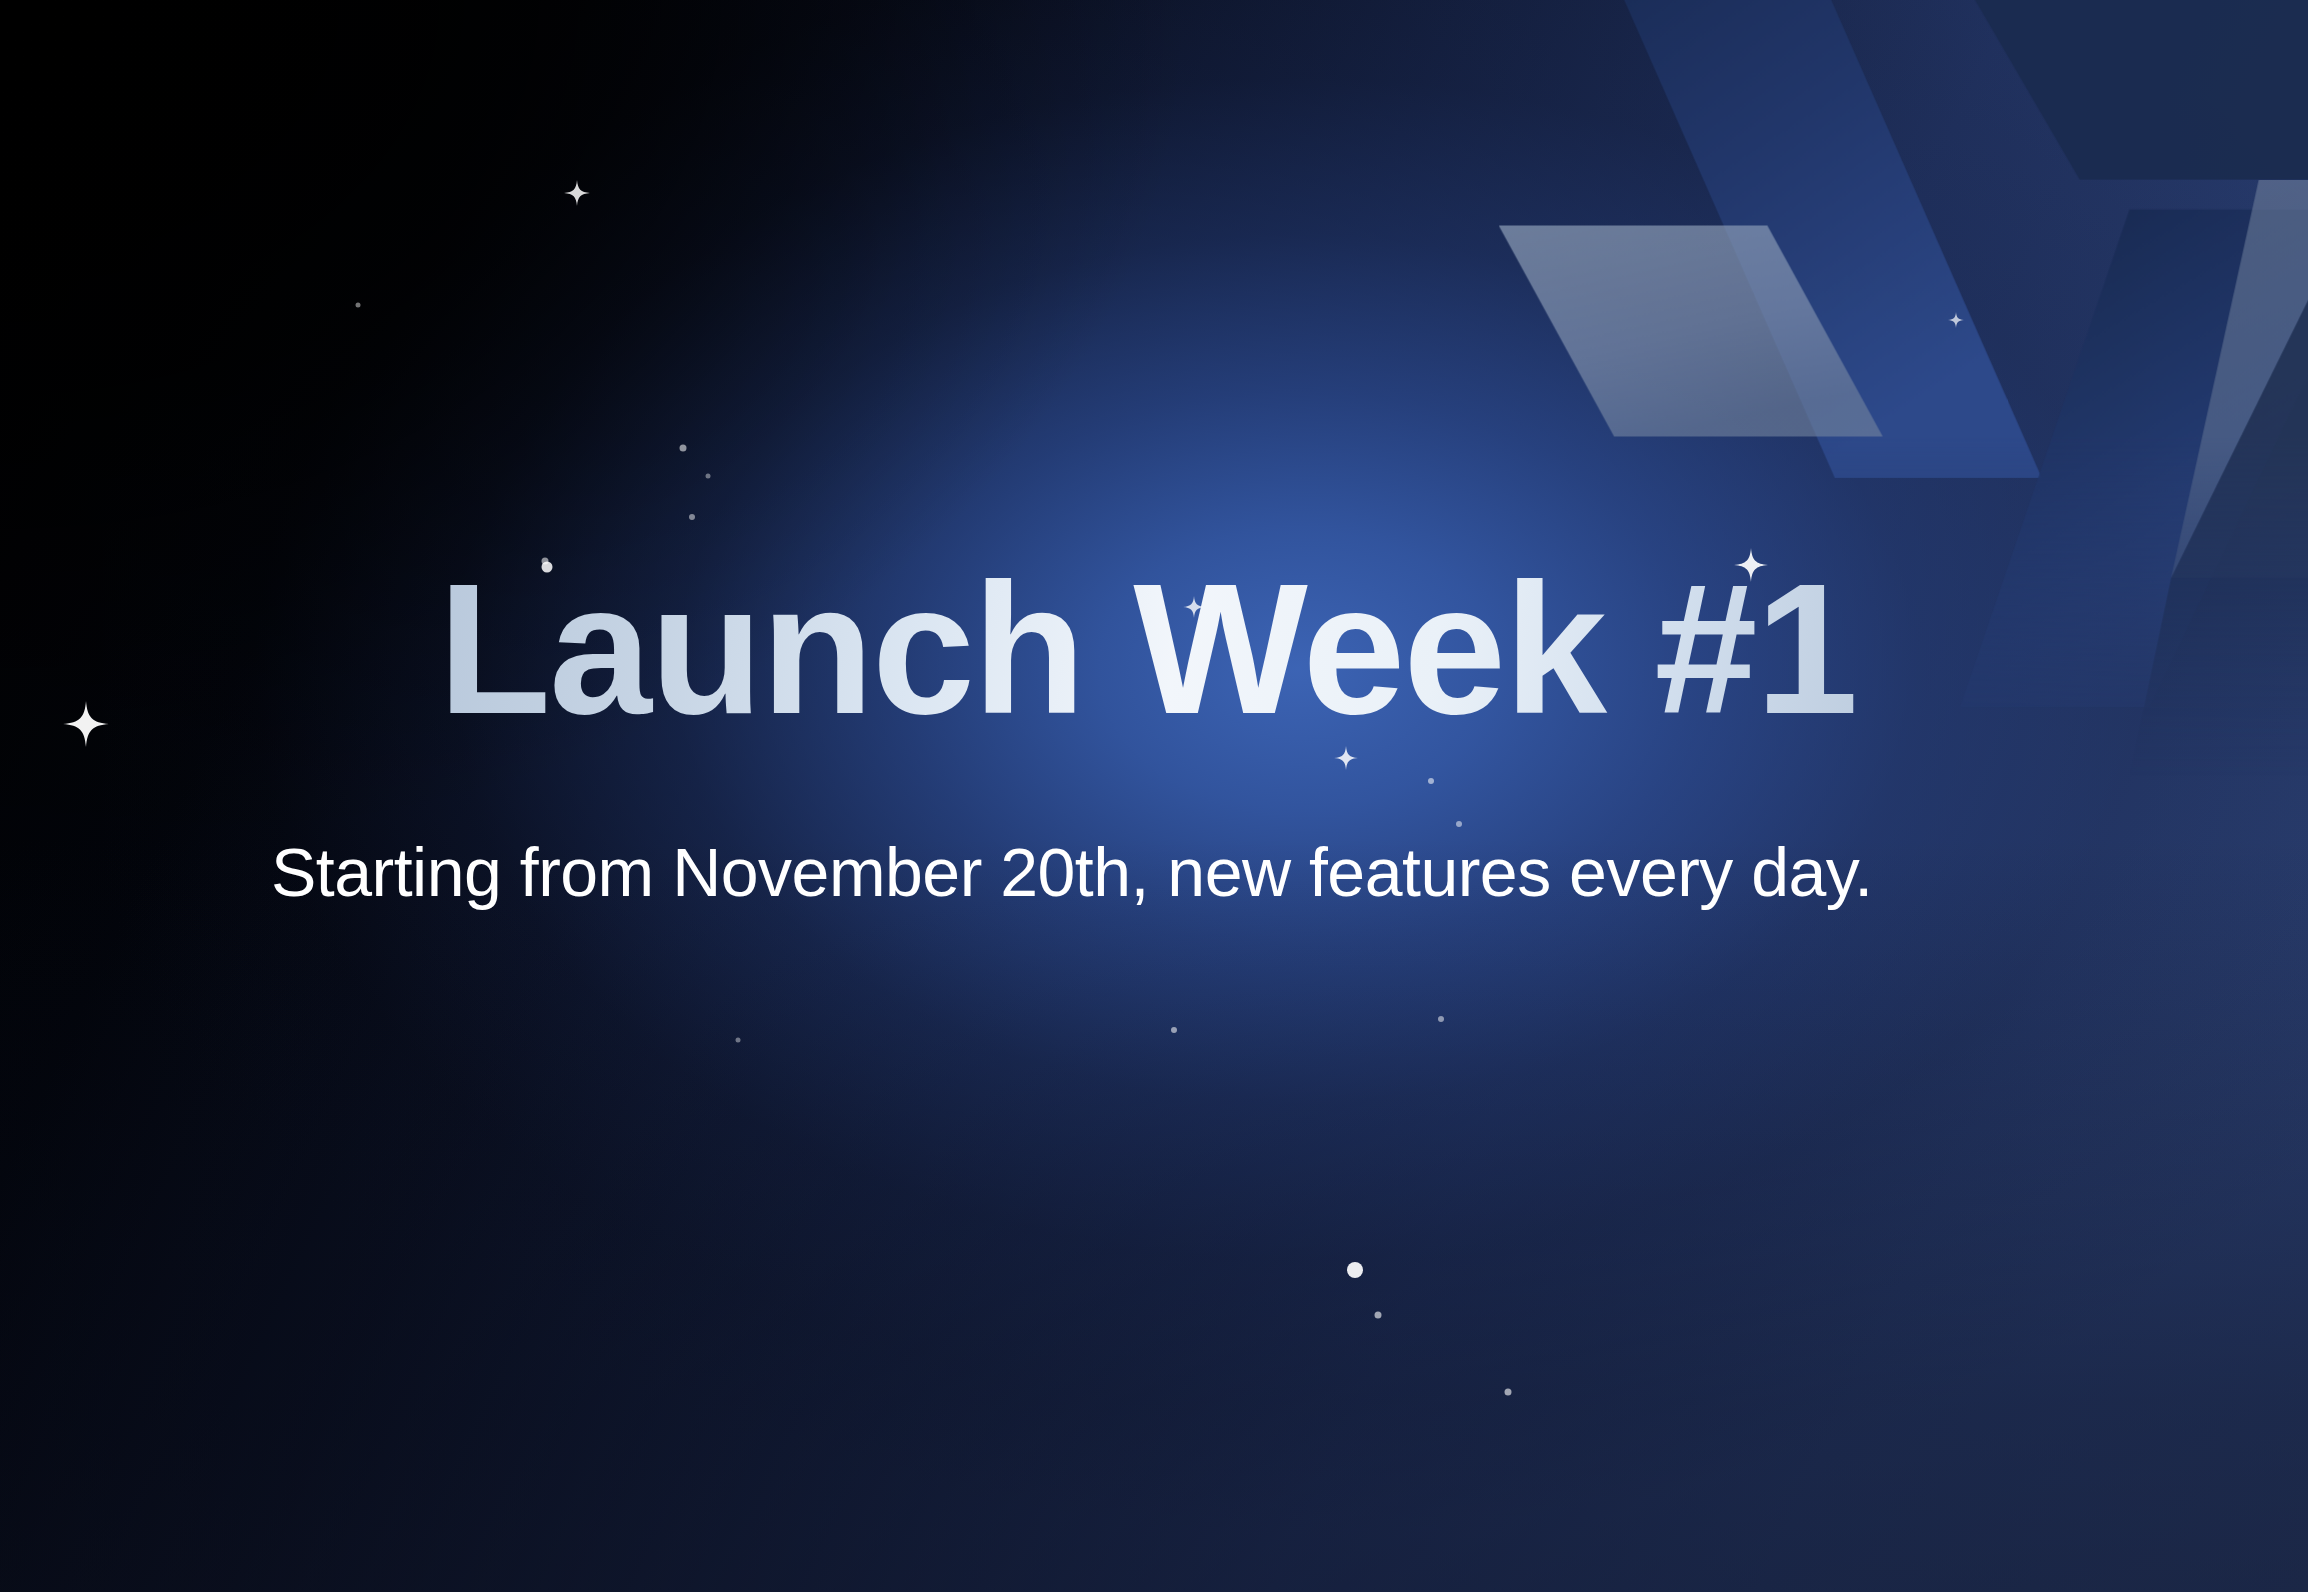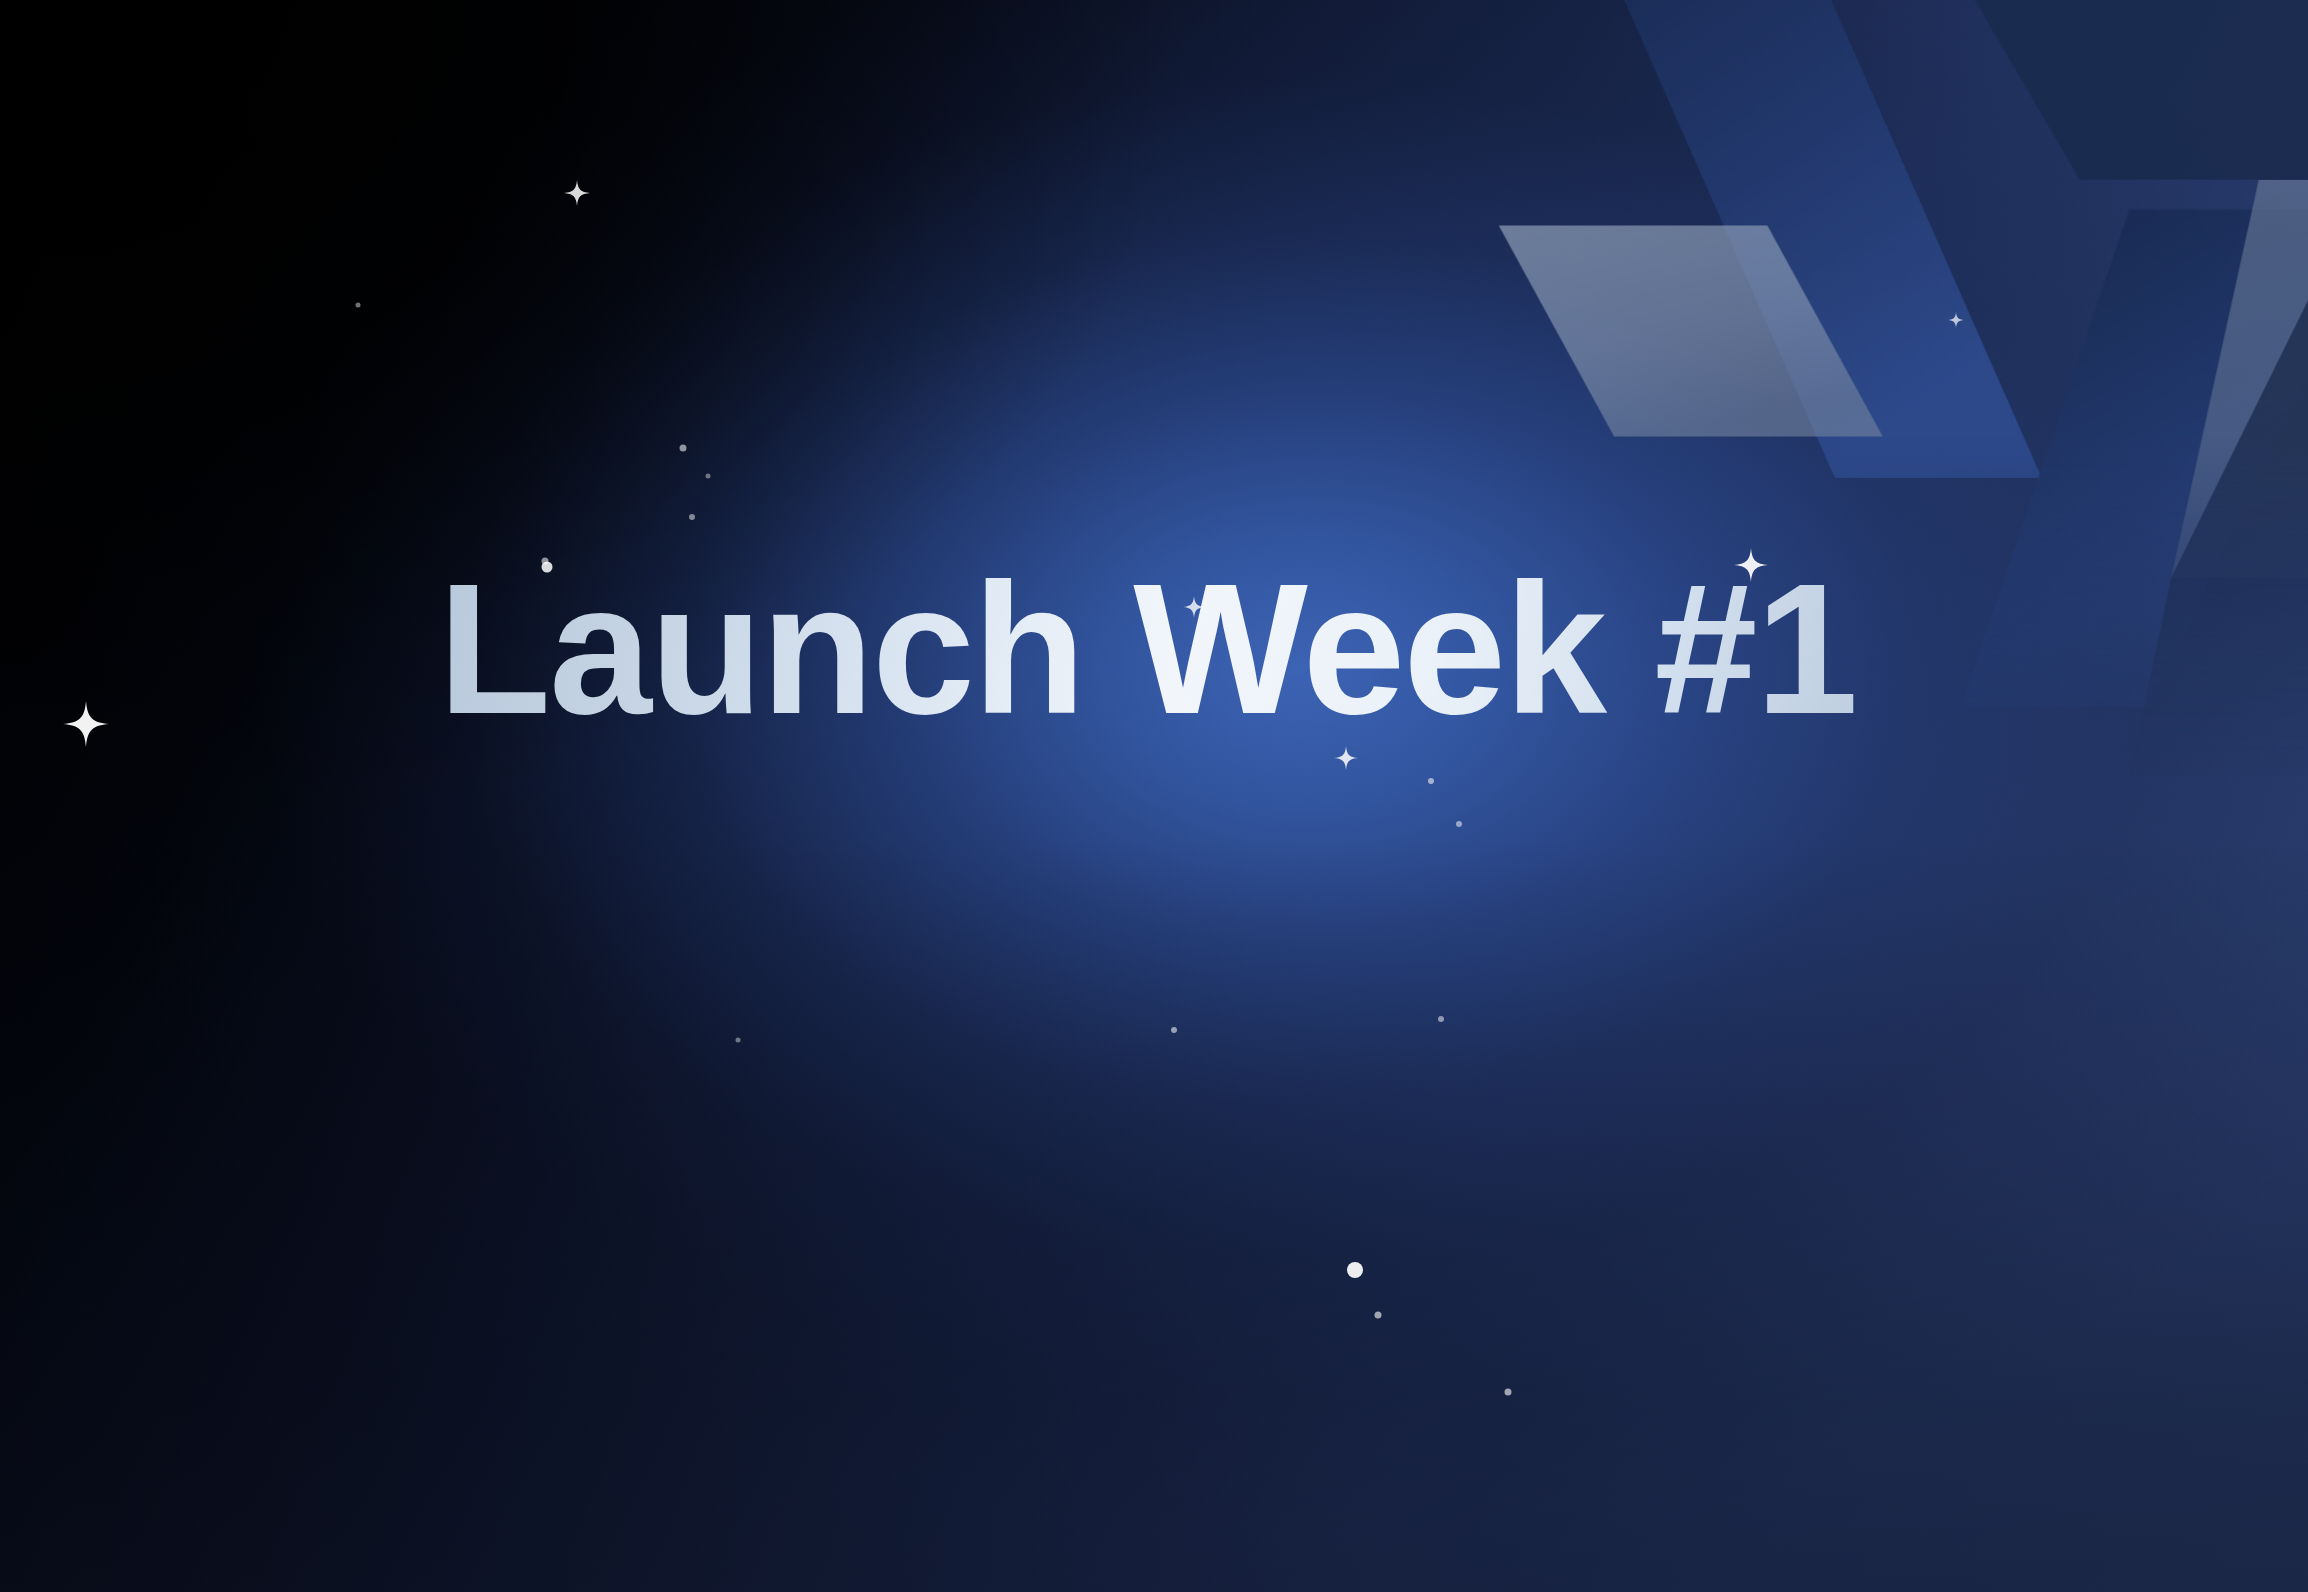--- a/index.html
+++ b/index.html
@@ -259,16 +259,17 @@
       <div class="dot" style="left: 1174px; top: 1030px; width: 6px; height: 6px; opacity: 0.55;"></div>
       <div class="dot" style="left: 1441px; top: 1019px; width: 6px; height: 6px; opacity: 0.5;"></div>
       <div class="dot" style="left: 1355px; top: 1270px; width: 16px; height: 16px; opacity: 0.92;"></div>
       <div class="dot" style="left: 1378px; top: 1315px; width: 7px; height: 7px; opacity: 0.6;"></div>
       <div class="dot" style="left: 1508px; top: 1392px; width: 7px; height: 7px; opacity: 0.6;"></div>
       <div class="dot" style="left: 738px; top: 1040px; width: 5px; height: 5px; opacity: 0.4;"></div>
     </div>
 
   <div class="content">
     <h1 class="headline">Launch Week #1</h1>
+    <p class="subheadline">Starting from November 20th, new features every day.</p>
   </div>
 
 </div>
 
 
 </body></html>

